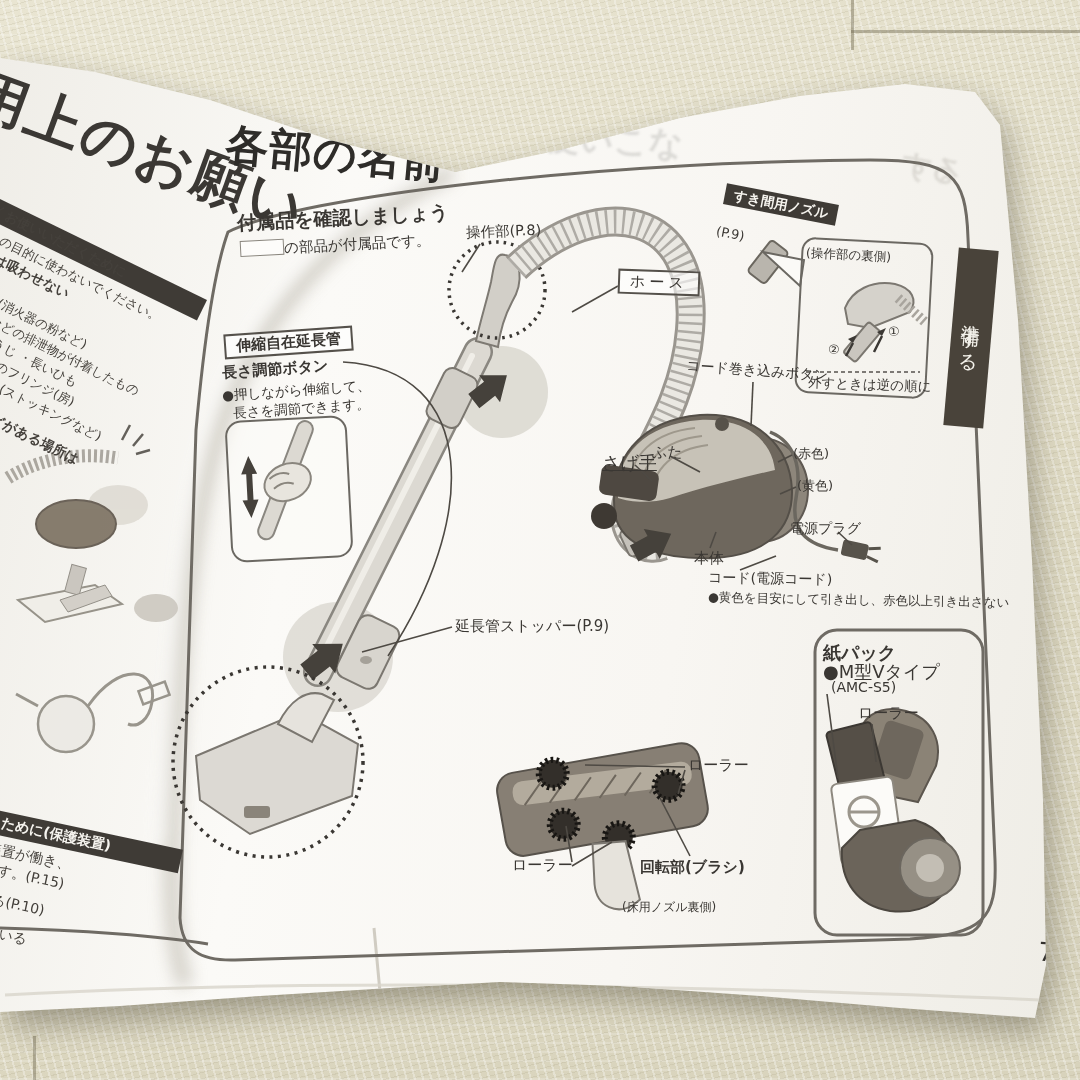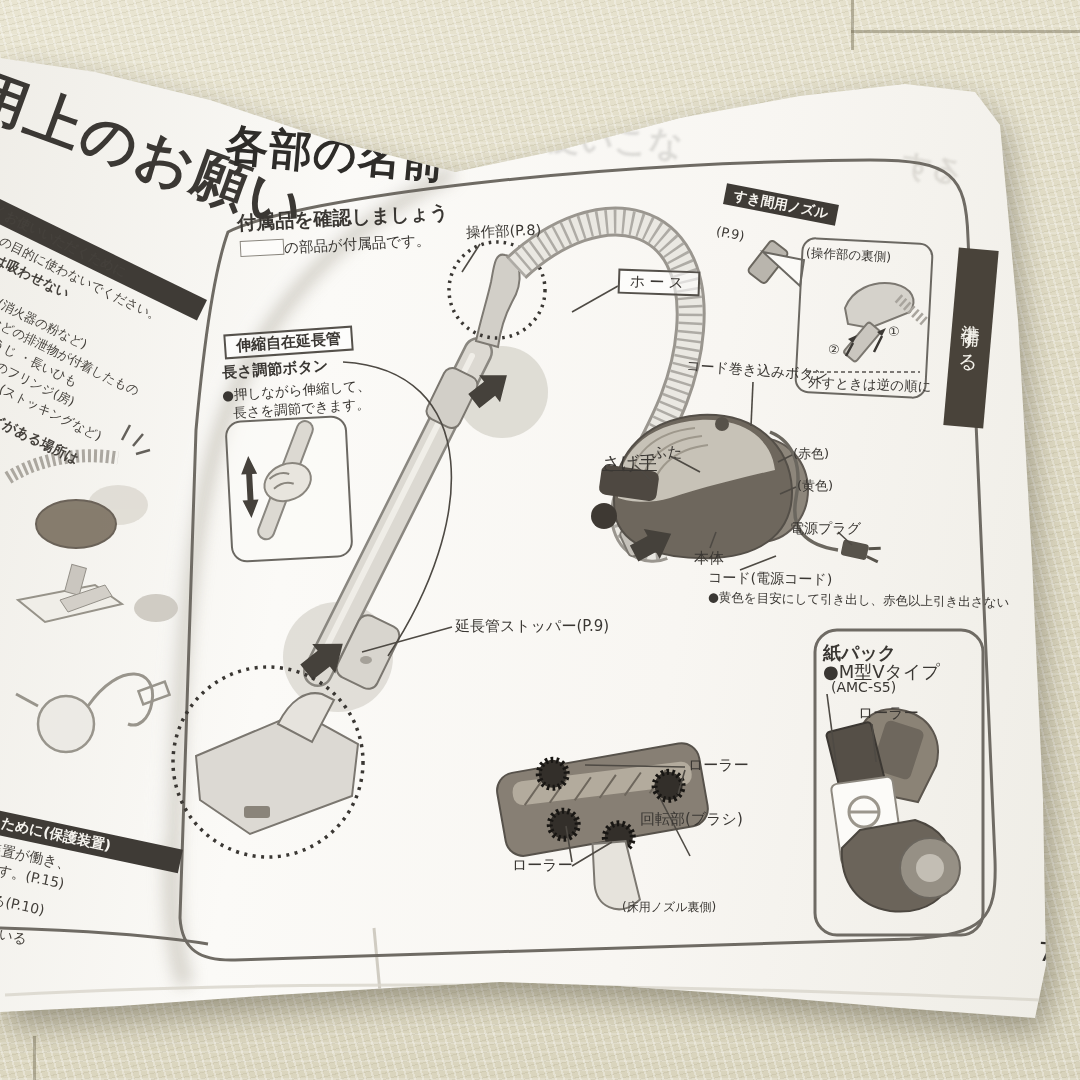--- a/index.html
+++ b/index.html
@@ -260,21 +260,21 @@
     <div class="lbl" style="left:790px;top:520px;font-size:14px;">電源プラグ</div>
     <div class="lbl" style="left:694px;top:549px;font-size:15px;font-family:Liberation Serif, serif;">本体</div>
     <div class="lbl" style="left:708px;top:570px;font-size:14px;transform:rotate(1deg);">コード(電源コード)</div>
     <div class="lbl" style="left:708px;top:592px;font-size:12.5px;transform:rotate(1deg);">●黄色を目安にして引き出し、赤色以上引き出さない</div>
 
     <div class="lbl" style="left:455px;top:617px;font-size:15px;">延長管ストッパー(P.9)</div>
 
 
     <div class="lbl" style="left:688px;top:756px;font-size:15px;">ローラー</div>
     <div class="lbl" style="left:512px;top:856px;font-size:15px;">ローラー</div>
-    <div class="lbl" style="left:640px;top:810px;font-size:15px;">回転部(ブラシ)</div>
+    <div class="lbl" style="left:640px;top:858px;font-size:15px;font-weight:bold;">回転部(ブラシ)</div>
     <div class="lbl" style="left:622px;top:900px;font-size:12px;">(床用ノズル裏側)</div>
 
     <div class="lbl bold" style="left:823px;top:642px;font-size:18px;">紙パック</div>
     <div class="lbl" style="left:823px;top:661px;font-size:18px;">●M型Vタイプ</div>
     <div class="lbl" style="left:831px;top:679px;font-size:14px;">(AMC-S5)</div>
     <div class="lbl" style="left:858px;top:704px;font-size:15px;">ローラー</div>
 
     <div class="lbl" style="left:1038px;top:936px;font-size:26px;color:#33302c;transform:rotate(4deg);">7</div>
   </div>
   </div>

